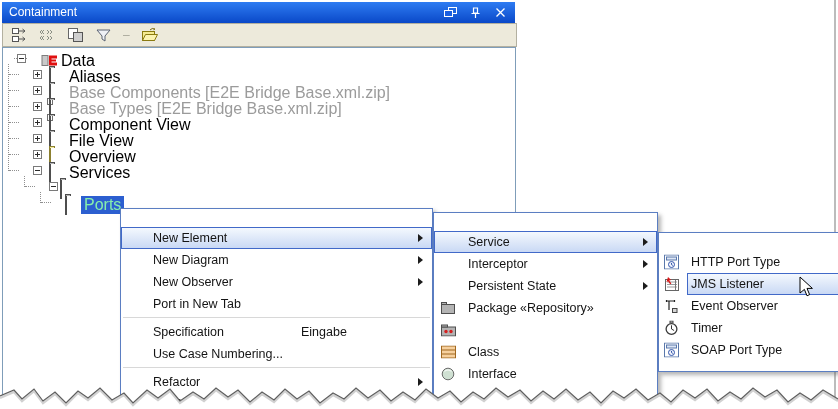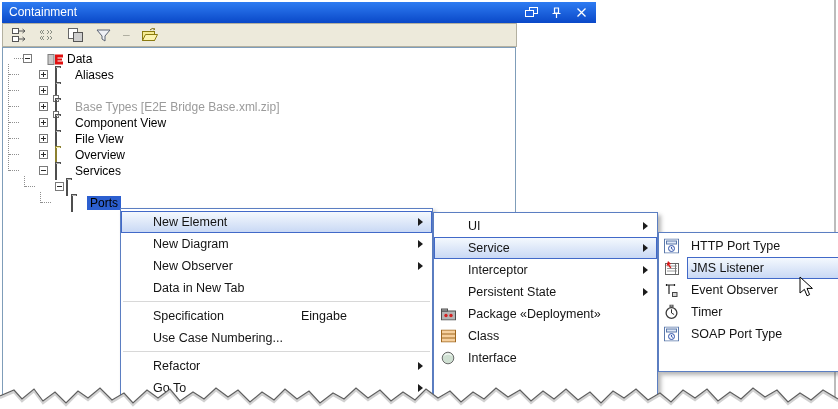--- a/index.html
+++ b/index.html
@@ -2,60 +2,60 @@
 <html><head>
 <meta charset="utf-8">
 <style>
   html,body{margin:0;padding:0;}
   body{
     width:838px;height:409px;position:relative;overflow:hidden;background:#ffffff;
     font-family:"Liberation Sans", sans-serif; -webkit-font-smoothing:none;
   }
   
   .titlebar{
-    position:absolute;left:2px;top:2px;width:594px;height:21px;box-sizing:border-box;
+    position:absolute;left:2px;top:2px;width:513px;height:21px;box-sizing:border-box;
     background:linear-gradient(#2e7cf2,#0a48c8);
     color:#fff;font-size:12px;line-height:21px;padding-left:7px;
   }
   .titlebar-buttons{position:absolute;right:8px;top:0;height:100%;display:flex;align-items:center;gap:11px;}
   .tbtn{width:14px;height:13px;display:flex;align-items:center;justify-content:center;cursor:default;}
   .toolbar{
     position:absolute;left:2px;top:23px;width:515px;height:24px;box-sizing:border-box;
     background:#edeadb;border:1px solid #b3b0a0;
     display:flex;align-items:center;gap:11px;padding-left:8px;
   }
   .tico{display:flex;align-items:center;justify-content:center;width:17px;height:17px;}
   .tsep{color:#a9a79a;font-size:12px;line-height:17px;}
   .treepanel{
     position:absolute;left:2px;top:47px;width:514px;height:361px;box-sizing:border-box;
     background:#fff;border:1px solid #7f9db9;z-index:1;
   }
   
-  .trow{position:absolute;left:19px;height:16px;width:510px;font-size:12px;color:#000;z-index:3;text-decoration:underline;}
+  .trow{position:absolute;left:13px;height:16px;width:510px;font-size:16px;color:#000;z-index:3;text-decoration:underline;}
   .trow .lbl{position:absolute;top:1px;white-space:nowrap;}
   .trow.grayed .lbl{color:#9b9b9b;}
-  .trow.selected .lbl{background:#2c5fd0;color:#000000;padding:0 3px;}
+  .trow.selected .lbl{background:#2c5fd0;color:#86efac;padding:0 3px;}
   .exp{position:absolute;top:3px;width:9px;height:9px;background:#fff;border:1px solid #7a7a7a;box-sizing:border-box;}
   .exp::before{content:"";position:absolute;left:1px;top:3px;width:5px;height:1px;background:#2b2b2b;}
   .exp.plus::after{content:"";position:absolute;left:3px;top:1px;width:1px;height:5px;background:#2b2b2b;}
   .trow.d0 .exp{left:4px}.trow.d1 .exp{left:20px}.trow.d2 .exp{left:36px}
   .trow .icon{position:absolute;top:2px;}
   .trow.d0 .icon{left:28px}.trow.d1 .icon{left:36px}.trow.d2 .icon{left:47px}.trow.d3 .icon{left:52px}
   .trow.d0 .lbl{left:48px}.trow.d1 .lbl{left:56px}.trow.d2 .lbl{left:67px}.trow.d3 .lbl{left:68px}
   .fold{position:relative;width:14px;height:10px;background:#b4b4b4;border:1px solid #4e4e4e;box-sizing:border-box;margin-top:2px;}
   .fold::before{content:"";position:absolute;top:-3px;left:-1px;width:6px;height:2px;background:#b4b4b4;border:1px solid #4e4e4e;border-bottom:none;box-sizing:border-box;}
   .fold.yellow{background:#f2eaa0;border-color:#8c8030}
   .fold.yellow::before{background:#f2eaa0;border-color:#8c8030}
   .fold.file::after{content:"";position:absolute;right:-3px;bottom:-3px;width:6px;height:7px;background:#fff;border:1px solid #6f6f6f;box-sizing:border-box;}
   .gv{position:absolute;width:0;border-left:1px dotted #8f8f8f;z-index:2;}
   .gh{position:absolute;height:0;border-top:1px dotted #8f8f8f;z-index:2;}
   
   .menu{
     position:absolute;background:#fff;border:1px solid #5b7ec2;box-sizing:border-box;
-    box-shadow:3px 3px 4px rgba(90,90,90,.45);padding:2px 0;z-index:10;
+    box-shadow:3px 3px 4px rgba(90,90,90,.45);padding:18px 0;z-index:10;
   }
   #menu1{left:120px;top:208px;width:313px;height:200px;}
   #menu2{left:433px;top:212px;width:225px;height:196px;z-index:11;}
   #menu3{left:658px;top:232px;width:204px;height:140px;z-index:12;}
   .mi{position:relative;height:22px;display:flex;align-items:center;font-size:12.5px;color:#141414;cursor:default;}
   #menu1 .mi{padding-left:32px;}
   #menu2 .mi{padding-left:34px;}
   #menu3 .mi{padding-left:32px;}
   .mi.hl{background:linear-gradient(#f6fafe,#c7d7f4);box-shadow:inset 0 0 0 1px #4169c8;}
   .mi .hlbox{position:absolute;left:28px;top:0;right:1px;bottom:0;background:linear-gradient(#f6fafe,#c7d7f4);box-shadow:inset 0 0 0 1px #4169c8;}
@@ -163,20 +163,21 @@
   <span class="lbl">Data</span>
 </div>
 <div class="trow d1" style="top:67px">
   <span class="exp plus"></span>
   <span class="icon"><span class="fold"></span></span>
   <span class="lbl">Aliases</span>
 </div>
 <div class="trow d1 grayed" style="top:83px">
   <span class="exp plus"></span>
   <span class="icon"><span class="fold file"></span></span>
+  <span class="lbl">Base Components [E2E Bridge Base.xml.zip]</span>
 </div>
 <div class="trow d1 grayed" style="top:99px">
   <span class="exp plus"></span>
   <span class="icon"><span class="fold file"></span></span>
   <span class="lbl">Base Types [E2E Bridge Base.xml.zip]</span>
 </div>
 <div class="trow d1" style="top:115px">
   <span class="exp plus"></span>
   <span class="icon"><span class="fold"></span></span>
   <span class="lbl">Component View</span>
@@ -212,21 +213,21 @@
   </div>
   <div class="mi">
     <span class="mlabel">New Diagram</span>
     <span class="arrow"></span>
   </div>
   <div class="mi">
     <span class="mlabel">New Observer</span>
     <span class="arrow"></span>
   </div>
   <div class="mi">
-    <span class="mlabel">Data in New Tab</span>
+    <span class="mlabel">Port in New Tab</span>
   </div>
   <div class="msep"></div>
   <div class="mi">
     <span class="mlabel">Specification</span>
     <span class="shortcut">Eingabe</span>
   </div>
   <div class="mi">
     <span class="mlabel">Use Case Numbering...</span>
   </div>
   <div class="msep"></div>
@@ -234,46 +235,47 @@
     <span class="mlabel">Refactor</span>
     <span class="arrow"></span>
   </div>
   <div class="mi">
     <span class="mlabel">Go To</span>
     <span class="arrow"></span>
   </div>
 </div>
 
 <div class="menu" id="menu2">
-  <div class="mi">
-    <span class="mlabel">UI</span>
-    <span class="arrow"></span>
-  </div>
   <div class="mi hl">
     <span class="mlabel">Service</span>
     <span class="arrow"></span>
   </div>
   <div class="mi">
     <span class="mlabel">Interceptor</span>
     <span class="arrow"></span>
   </div>
   <div class="mi">
     <span class="mlabel">Persistent State</span>
     <span class="arrow"></span>
+  </div>
+  <div class="mi">
+    <span class="micon">
+        <span class="fold"></span>
+      </span>
+    <span class="mlabel">Package «Repository»</span>
   </div>
   <div class="mi">
     <span class="micon">
       <svg width="16" height="13">
           <rect x="0.5" y="3.5" width="14" height="9" fill="#b4b4b4" stroke="#4e4e4e"></rect>
           <rect x="0.5" y="1.5" width="6" height="2" fill="#b4b4b4" stroke="#4e4e4e"></rect>
           <circle cx="5" cy="8" r="1.7" fill="#d42222"></circle>
           <circle cx="10" cy="8" r="1.7" fill="#d42222"></circle>
         </svg>
     </span>
-    <span class="mlabel">Package «Deployment»</span>
   </div>
   <div class="mi">
     <span class="micon">
       <svg width="15" height="13">
           <rect x="0.5" y="0.5" width="14" height="12" fill="#f6d09e" stroke="#a06820"></rect>
           <line x1="0.5" y1="4.5" x2="14.5" y2="4.5" stroke="#a06820"></line>
           <line x1="0.5" y1="8.5" x2="14.5" y2="8.5" stroke="#a06820"></line>
         </svg>
     </span>
     <span class="mlabel">Class</span>

